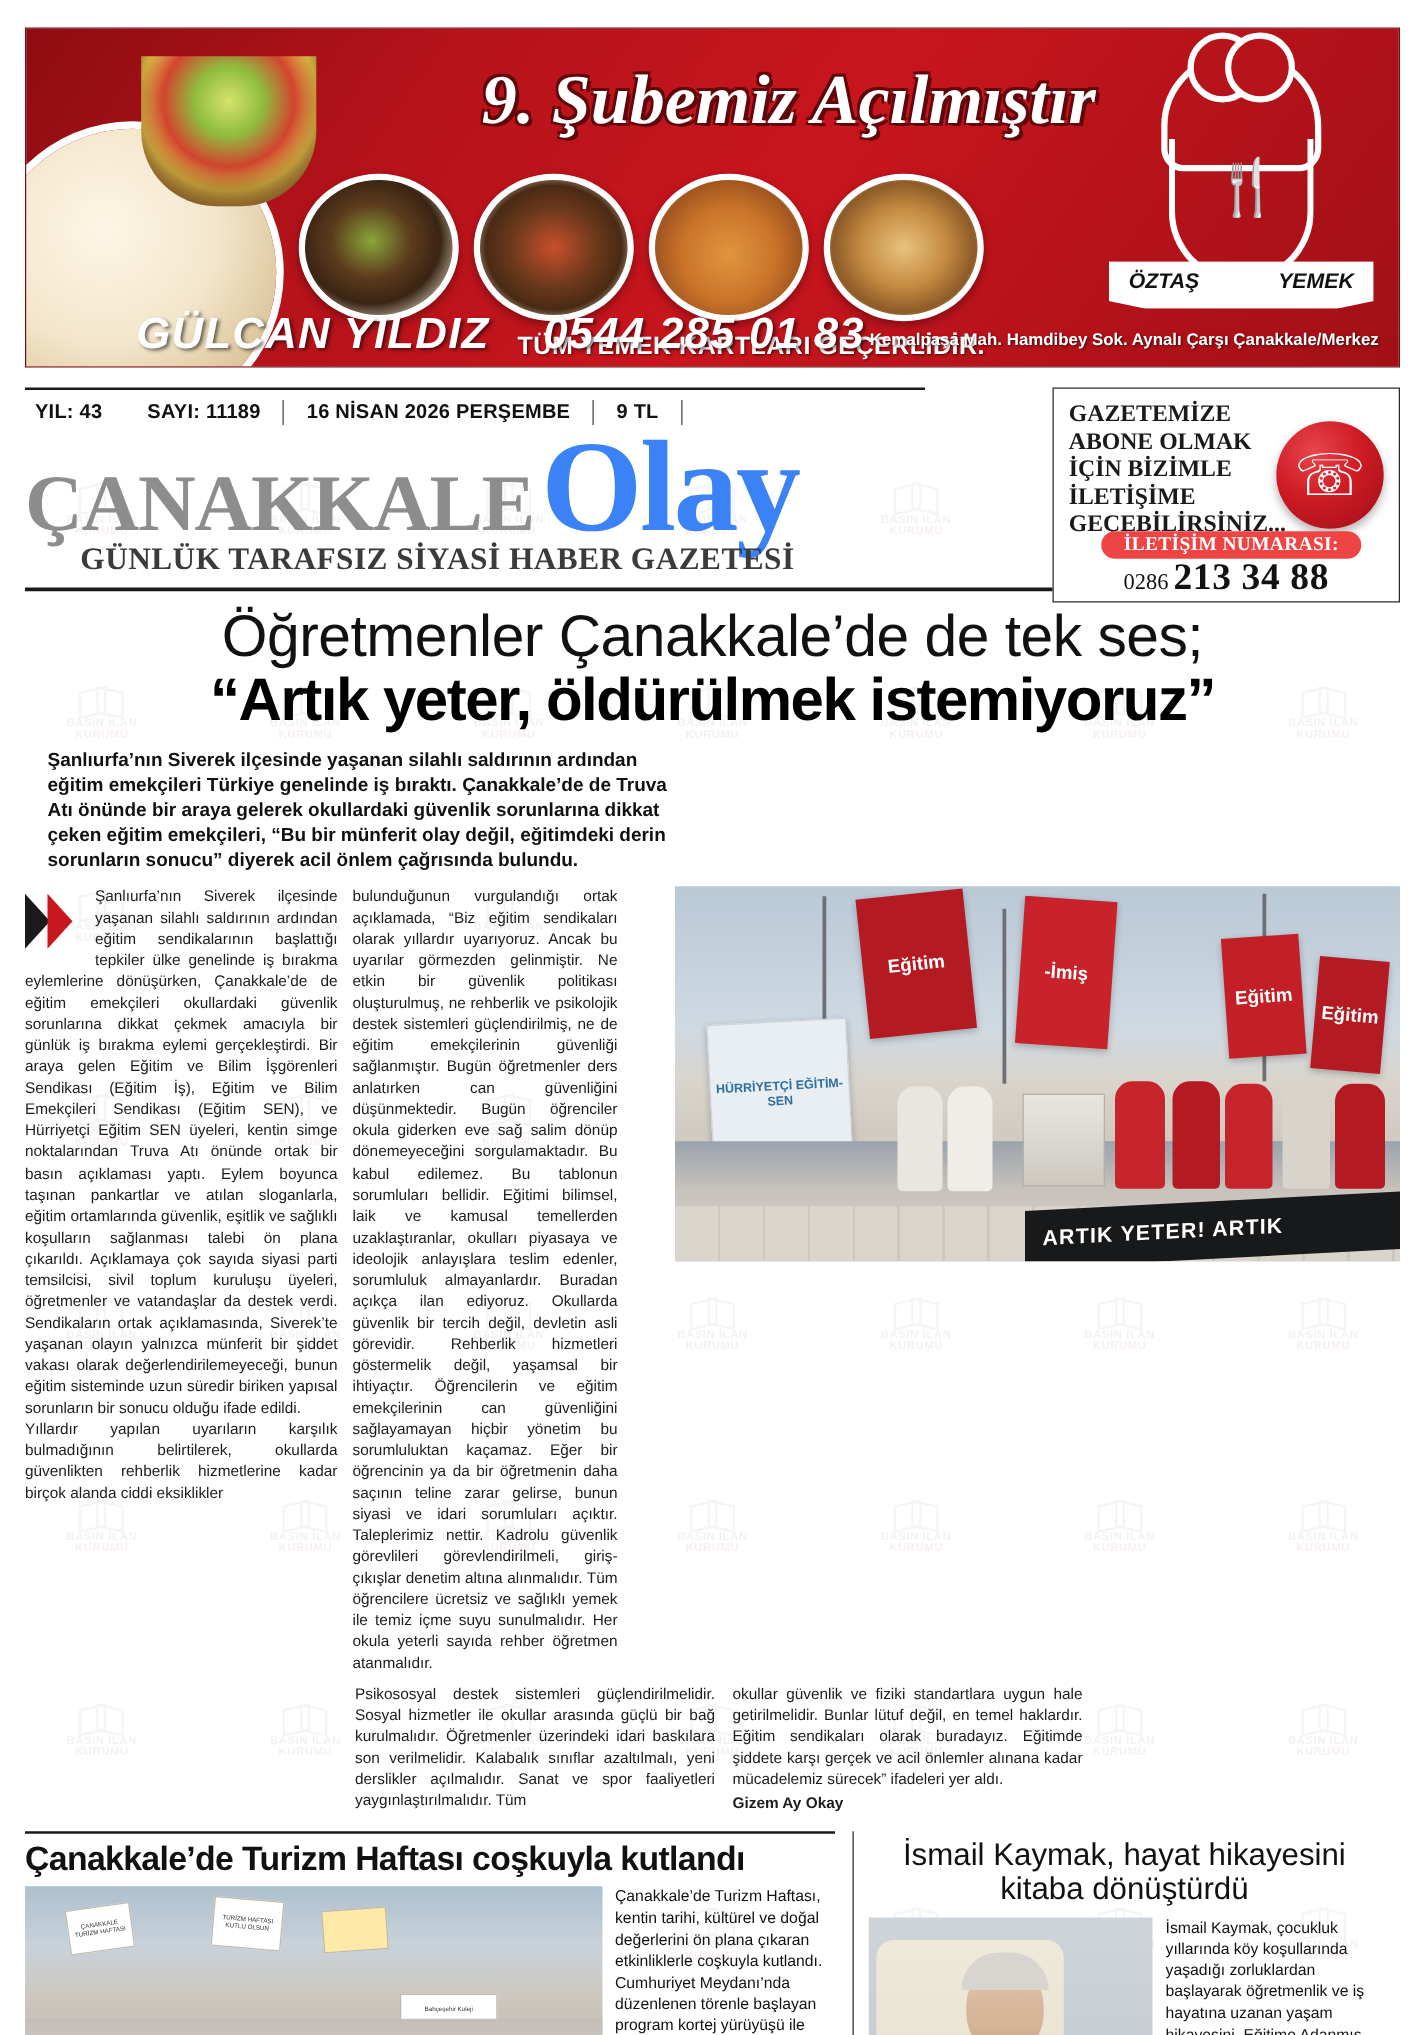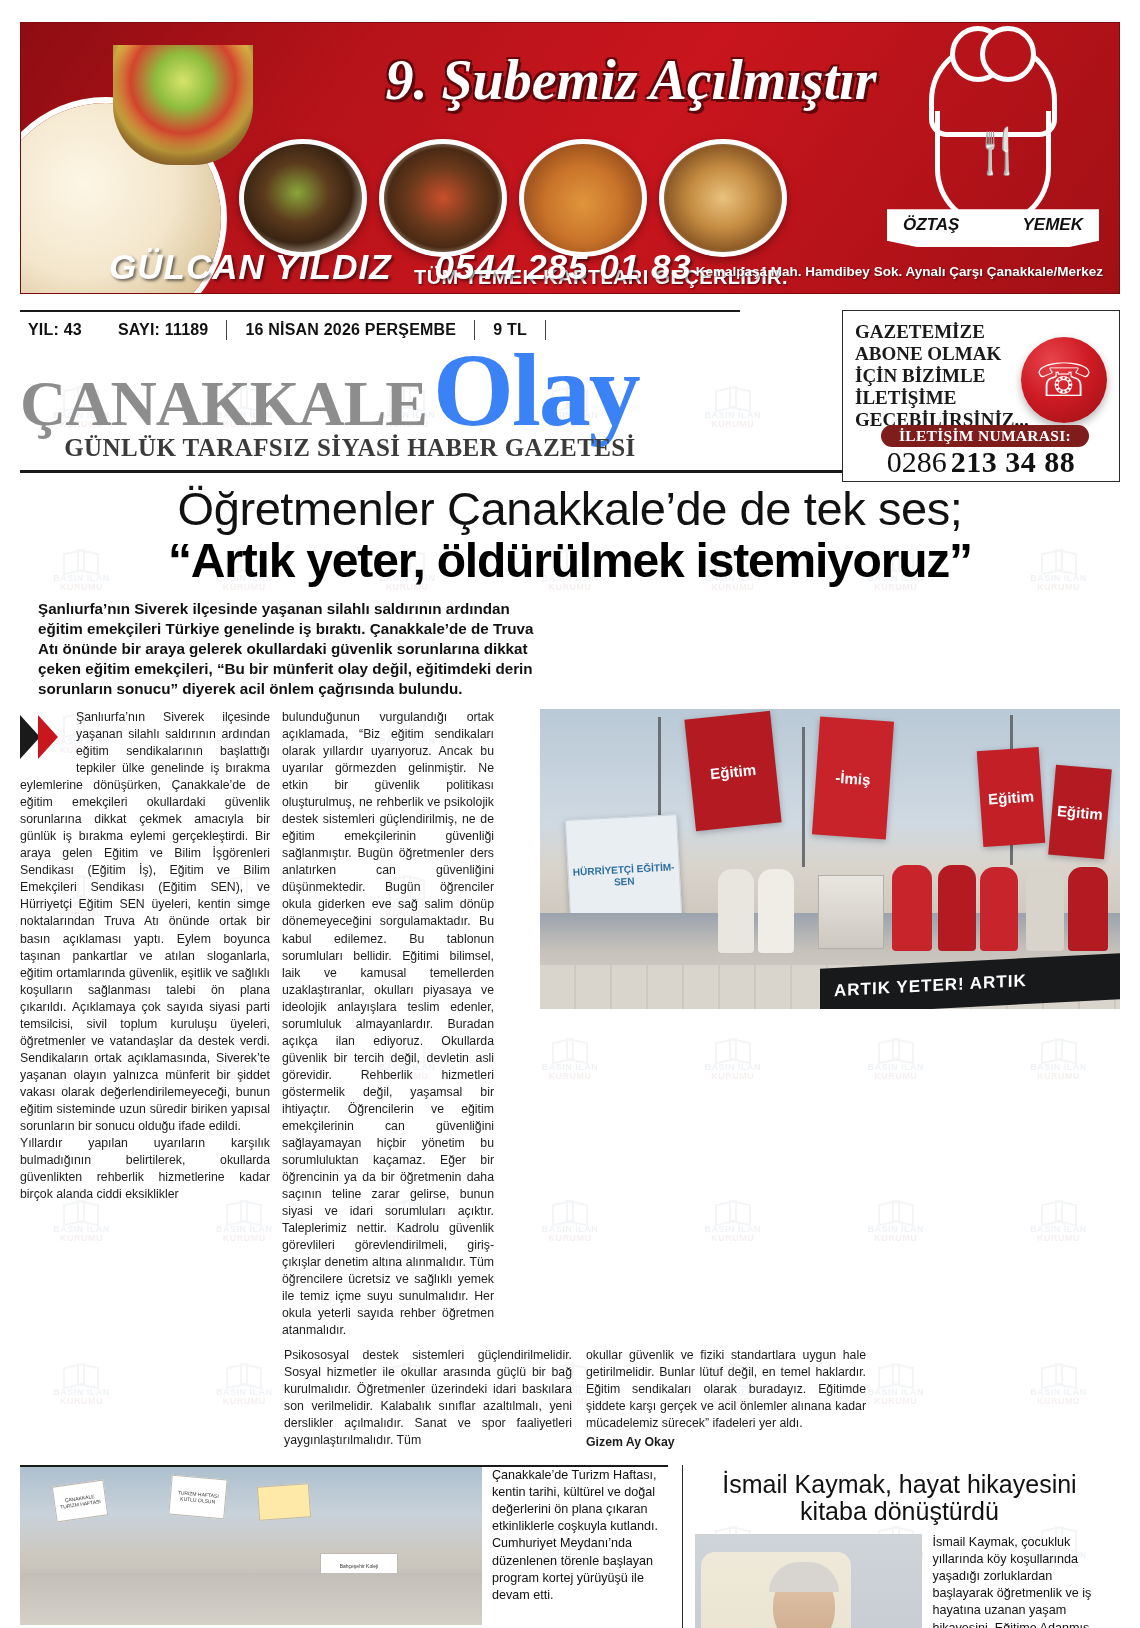--- a/index.html
+++ b/index.html
@@ -149,29 +149,29 @@
   }
   .abone .phone-circle{
     position:absolute; right:12px; top:26px; width:86px; height:86px; border-radius:50%;
     background:radial-gradient(circle at 35% 28%, #e8454c 0%, #cf1b24 45%, #9d0f16 100%);
     box-shadow:0 4px 8px rgba(0,0,0,.3);
     display:flex; align-items:center; justify-content:center; z-index:1;
   }
   .abone .phone-circle span{ color:#fff; font-size:46px; line-height:1; }
   .abone .pill{
     position:absolute; left:38px; bottom:34px; z-index:3;
-    background:#7f1d1d; color:#fff; border-radius:14px;
+    background:#ef4444; color:#fff; border-radius:14px;
     padding:2px 18px; font-family:"Liberation Serif", serif; font-weight:bold; font-size:15.5px;
     letter-spacing:.3px;
   }
   .abone .num{
     position:absolute; left:0; right:0; bottom:2px; text-align:center; z-index:3;
     font-family:"Liberation Serif", serif; color:#111;
   }
-  .abone .num .c{ font-size:30px; }
+  .abone .num .c{ font-size:18px; }
   .abone .num .n{ font-size:30px; font-weight:bold; letter-spacing:.5px; }
 
   .mh-bottom-rule{ border-top:3px solid #1a1a1a; margin-top:8px; }
 
   
   .lead-kicker{
     text-align:center; font-size:47px; font-weight:normal; color:#111;
     margin-top:12px; letter-spacing:-.4px; line-height:1.04;
   }
   .lead-head{
@@ -763,20 +763,21 @@
           <div class="byline">Gizem Ay Okay</div>
         </div>
       </div>
     </div>
   </div>
 
   <div class="bottom-sec">
 
     <div class="bs-left">
       <div class="hr-thick"></div>
+      <div class="sec-head">Çanakkale’de Turizm Haftası coşkuyla kutlandı</div>
 
       <div class="turizm-row">
         <div class="turizm-photo">
           <div class="sign" style="left:34px;top:16px;width:52px;height:36px;transform:rotate(-8deg);">ÇANAKKALE TURİZM HAFTASI</div>
           <div class="sign" style="left:150px;top:10px;width:56px;height:40px;transform:rotate(5deg);">TURİZM HAFTASI KUTLU OLSUN</div>
           <div class="sign" style="left:238px;top:18px;width:52px;height:34px;transform:rotate(-4deg);background:#ffe9a8;"></div>
           <div class="sign" style="left:300px;top:86px;width:78px;height:26px;">Bahçeşehir Koleji</div>
           <div class="road"></div>
         </div>
         <div class="turizm-text">

